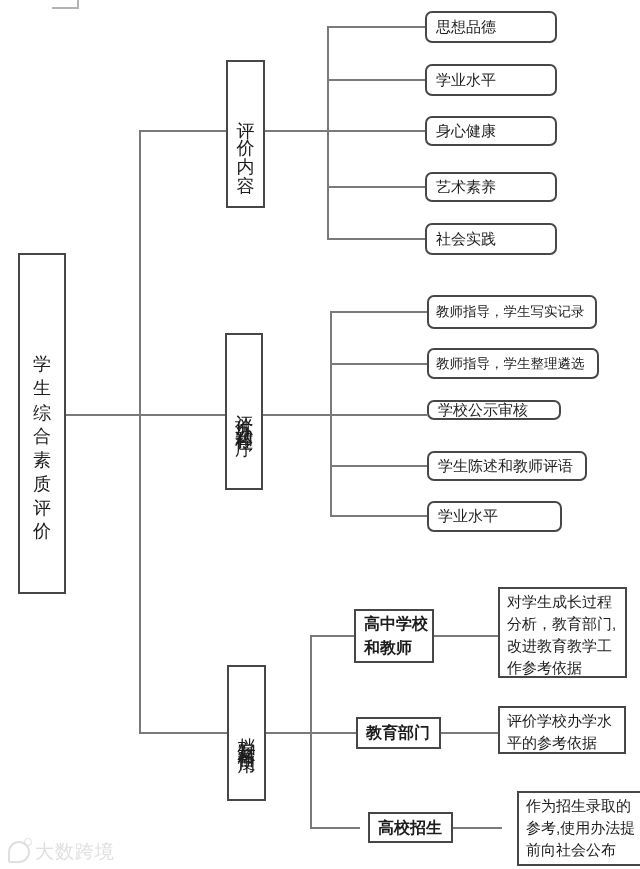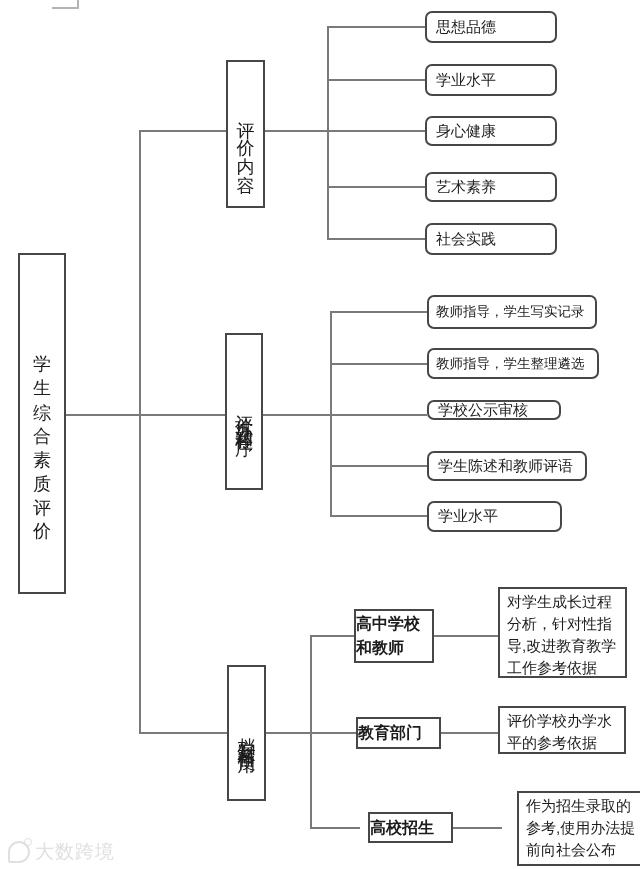--- a/index.html
+++ b/index.html
@@ -49,21 +49,21 @@
   .b-t1{left:425px;top:11px;width:132px;height:32px;}
   .b-t2{left:425px;top:64px;width:132px;height:32px;}
   .b-t3{left:425px;top:116px;width:132px;height:30px;}
   .b-t4{left:425px;top:172px;width:132px;height:30px;text-align:center;}
   .b-t5{left:425px;top:223px;width:132px;height:32px;}
   .b-m1{left:427px;top:295px;width:170px;height:34px;}
   .b-m2{left:427px;top:348px;width:172px;height:31px;}
   .b-m3{left:427px;top:400px;width:134px;height:20px;}
   .b-m4{left:427px;top:451px;width:160px;height:30px;}
   .b-m5{left:427px;top:501px;width:135px;height:31px;}
-  .bold-box{display:flex;align-items:center;padding-left:0;font-weight:bold;font-size:16px;line-height:24px;}
+  .bold-box{display:flex;align-items:center;padding-left:8px;font-weight:bold;font-size:16px;line-height:24px;}
   .b-s1{left:354px;top:609px;width:80px;height:54px;}
   .b-s2{left:356px;top:717px;width:85px;height:32px;}
   .b-s3{left:368px;top:812px;width:85px;height:31px;}
   .desc{font-size:15px;line-height:22px;padding:2px 4px 2px 7px;}
   .b-d1{left:498px;top:587px;width:129px;height:91px;}
   .b-d2{left:498px;top:706px;width:128px;height:48px;}
   .b-d3{left:517px;top:791px;width:129px;height:75px;}
   
   .watermark{position:absolute;left:8px;top:839px;display:flex;align-items:center;gap:5px;
     color:#e0e0e0;font-size:19px;z-index:3;letter-spacing:1px;}
@@ -123,21 +123,21 @@
   <div class="bx leaf leaf-long b-m1">教师指导，学生写实记录</div>
   <div class="bx leaf leaf-long b-m2">教师指导，学生整理遴选</div>
   <div class="bx leaf b-m3">学校公示审核</div>
   <div class="bx leaf b-m4">学生陈述和教师评语</div>
   <div class="bx leaf b-m5">学业水平</div>
 
   <div class="bx bold-box b-s1">高中学校和教师</div>
   <div class="bx bold-box b-s2">教育部门</div>
   <div class="bx bold-box b-s3">高校招生</div>
 
-  <div class="bx desc b-d1">对学生成长过程分析，针对性指导,改进教育教学工作参考依据</div>
+  <div class="bx desc b-d1">对学生成长过程分析，教育部门,改进教育教学工作参考依据</div>
   <div class="bx desc b-d2">评价学校办学水平的参考依据</div>
   <div class="bx desc b-d3">作为招生录取的参考,使用办法提前向社会公布</div>
 
   <div class="watermark">
     <span class="wm-logo"></span>
     <span>大数跨境</span>
   </div>
 
 </div>
 

